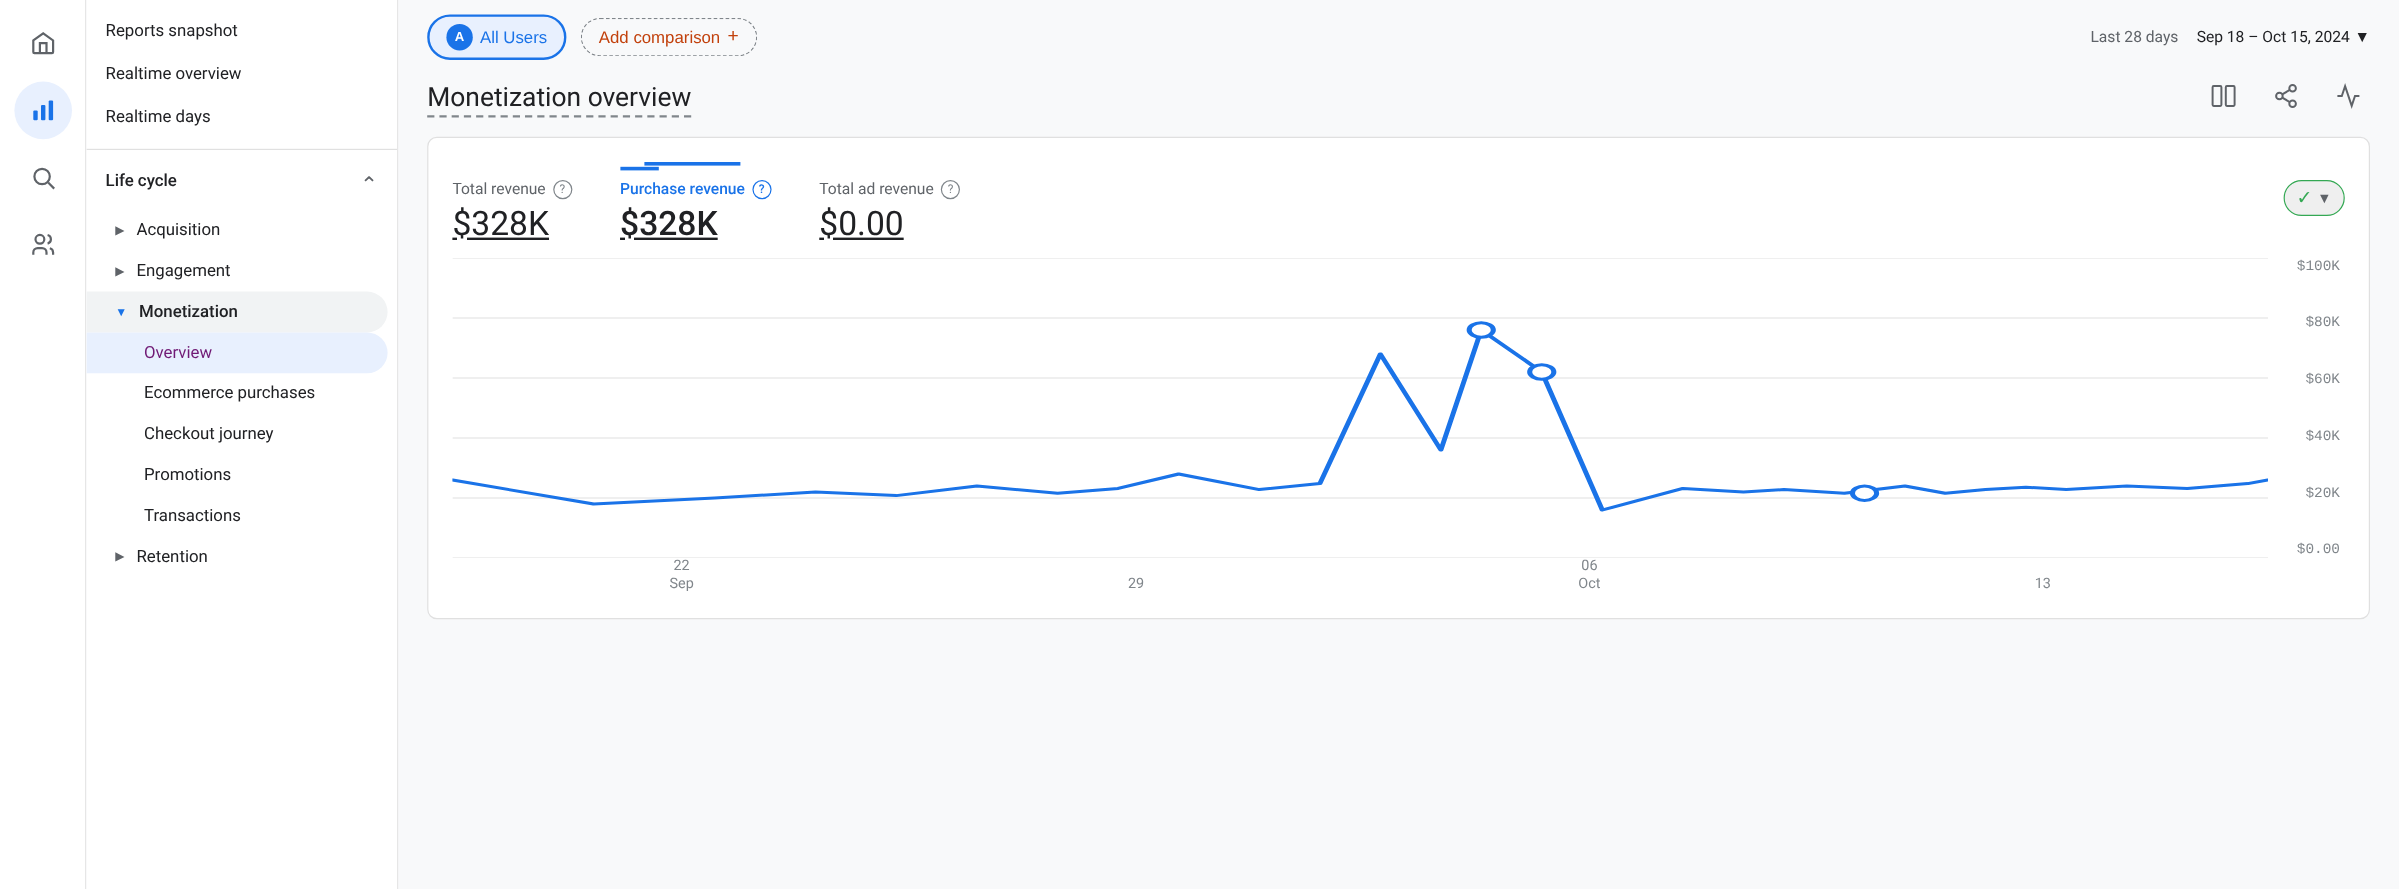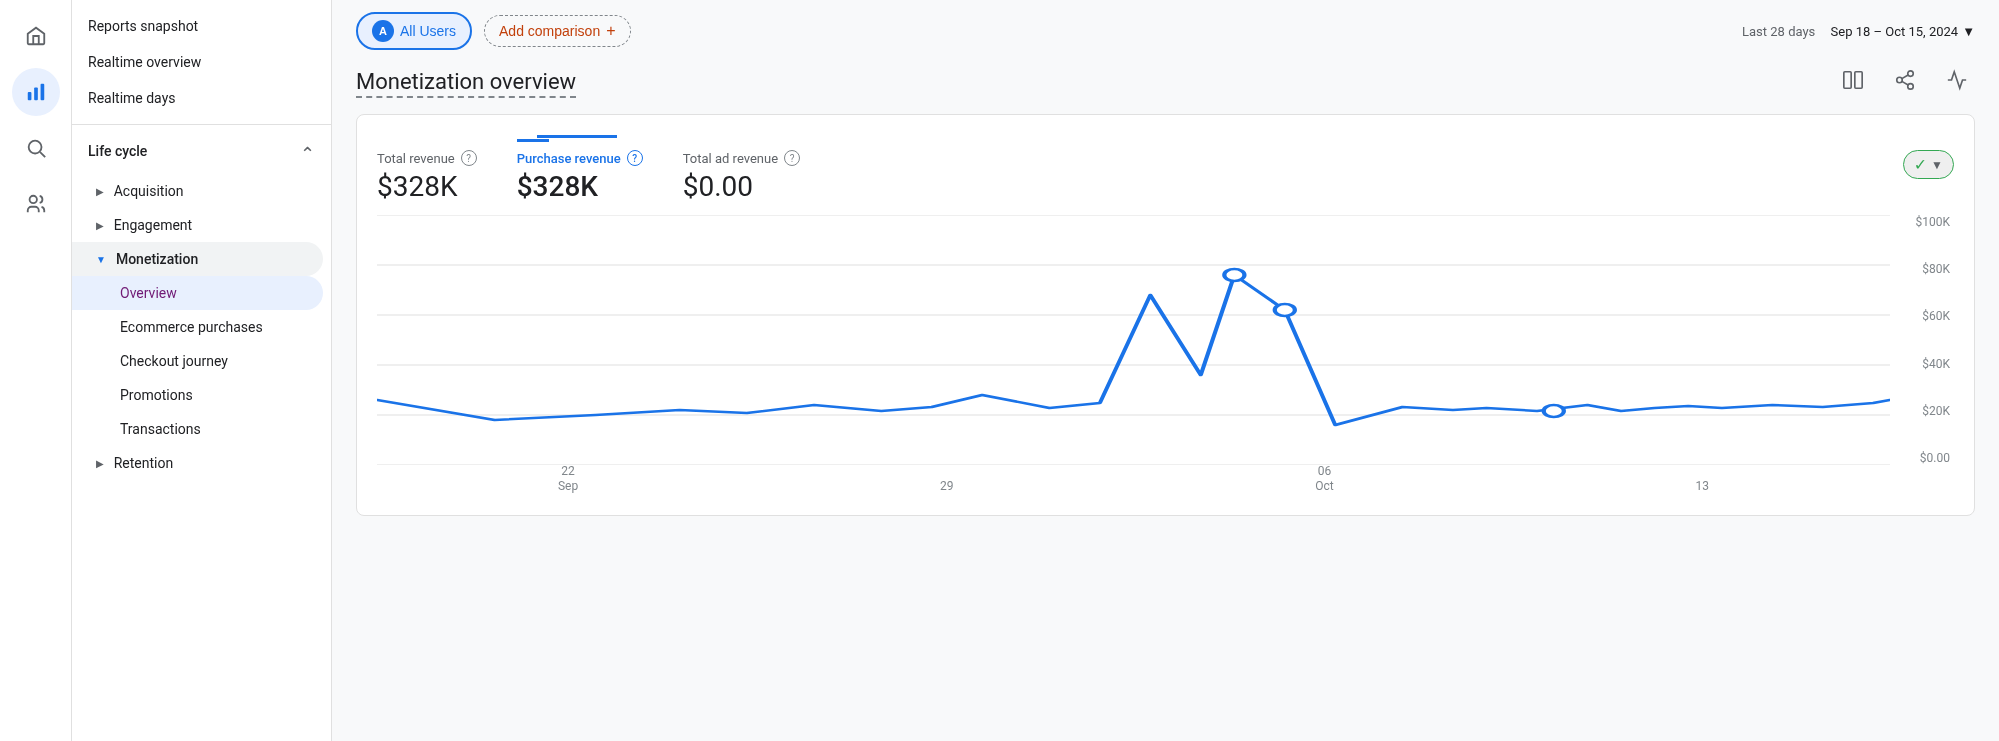--- a/index.html
+++ b/index.html
@@ -237,20 +237,21 @@
       width: 32px;
       height: 3px;
       background: #1a73e8;
       position: absolute;
       margin-top: -36px;
     }
     .metric-value {
       font-size: 28px;
       font-weight: 400;
       color: #202124;
+      text-decoration: underline;
     }
     .metric-value.active-value { font-weight: 500; }
     .info-icon {
       display: inline-flex;
       align-items: center;
       justify-content: center;
       width: 16px;
       height: 16px;
       border: 1px solid #80868b;
       border-radius: 50%;
@@ -291,20 +292,21 @@
       top: 0;
       bottom: 30px;
       display: flex;
       flex-direction: column;
       justify-content: space-between;
       text-align: right;
       font-size: 12px;
       color: #80868b;
       padding-right: 4px;
       width: 60px;
+      font-family: Liberation Mono, monospace;
     }
 
     .chart-svg-container {
       position: absolute;
       left: 0;
       right: 64px;
       top: 0;
       bottom: 30px;
     }
     .chart-svg-container svg {

